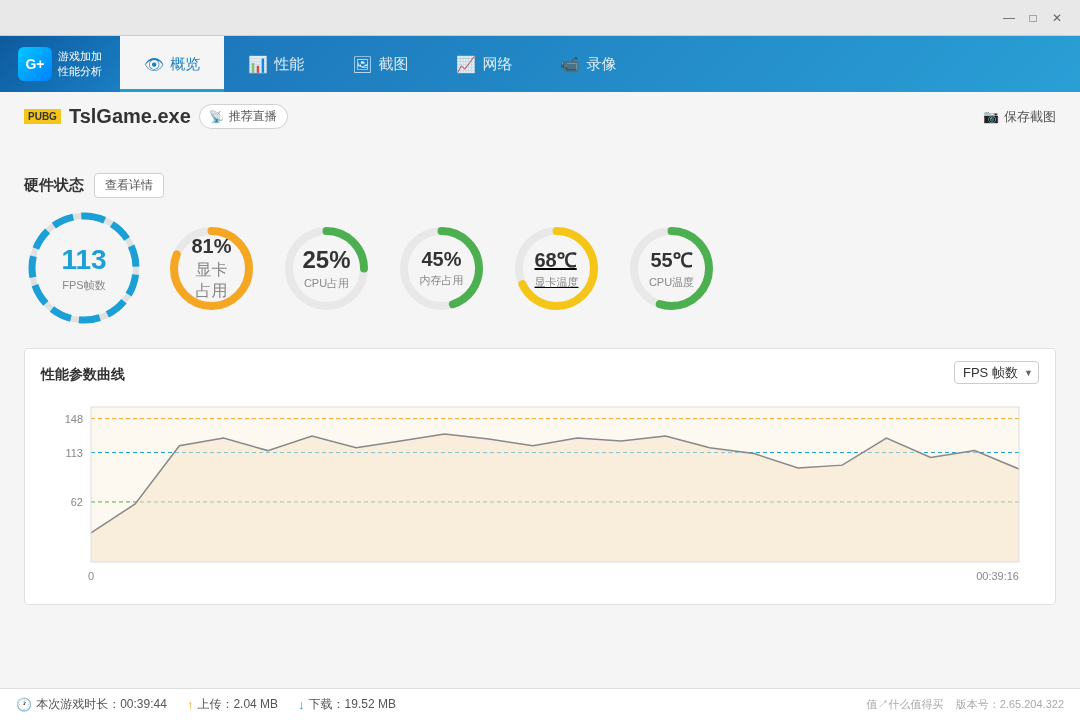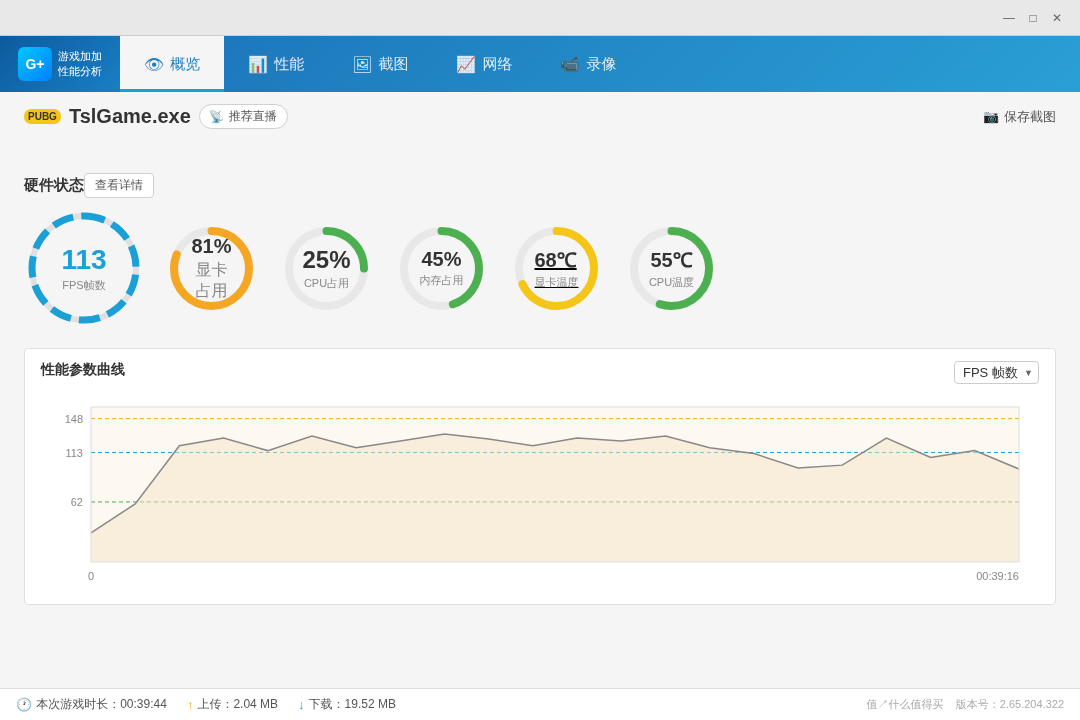--- a/index.html
+++ b/index.html
@@ -118,21 +118,21 @@
       display: flex;
       align-items: center;
       gap: 8px;
     }
     .pubg-badge {
       background: #f5c518;
       color: #333;
       font-size: 10px;
       font-weight: bold;
       padding: 2px 4px;
-      border-radius: 7px;
+      border-radius: 0;
     }
     .app-name {
       font-size: 20px;
       font-weight: bold;
       color: #333;
     }
     .recommend-btn {
       background: white;
       border: 1px solid #d0d0d0;
       border-radius: 14px;
@@ -156,20 +156,21 @@
     }
 
     
     .section-title {
       font-size: 15px;
       font-weight: bold;
       color: #333;
       margin-bottom: 10px;
       display: flex;
       align-items: center;
+      gap: 10px;
       margin-top: 44px;
     }
     .detail-btn {
       background: white;
       border: 1px solid #d0d0d0;
       border-radius: 4px;
       padding: 3px 10px;
       font-size: 12px;
       color: #555;
       cursor: pointer;
@@ -190,21 +191,21 @@
 
     
     .chart-section {
       background: white;
       border: 1px solid #e0e0e0;
       border-radius: 4px;
       padding: 12px 16px;
     }
     .chart-header {
       display: flex;
-      align-items: flex-start;
+      align-items: flex-end;
       justify-content: space-between;
       margin-bottom: 8px;
     }
     .chart-title {
       font-size: 14px;
       font-weight: bold;
       color: #333;
     }
     .chart-controls {
       display: flex;

